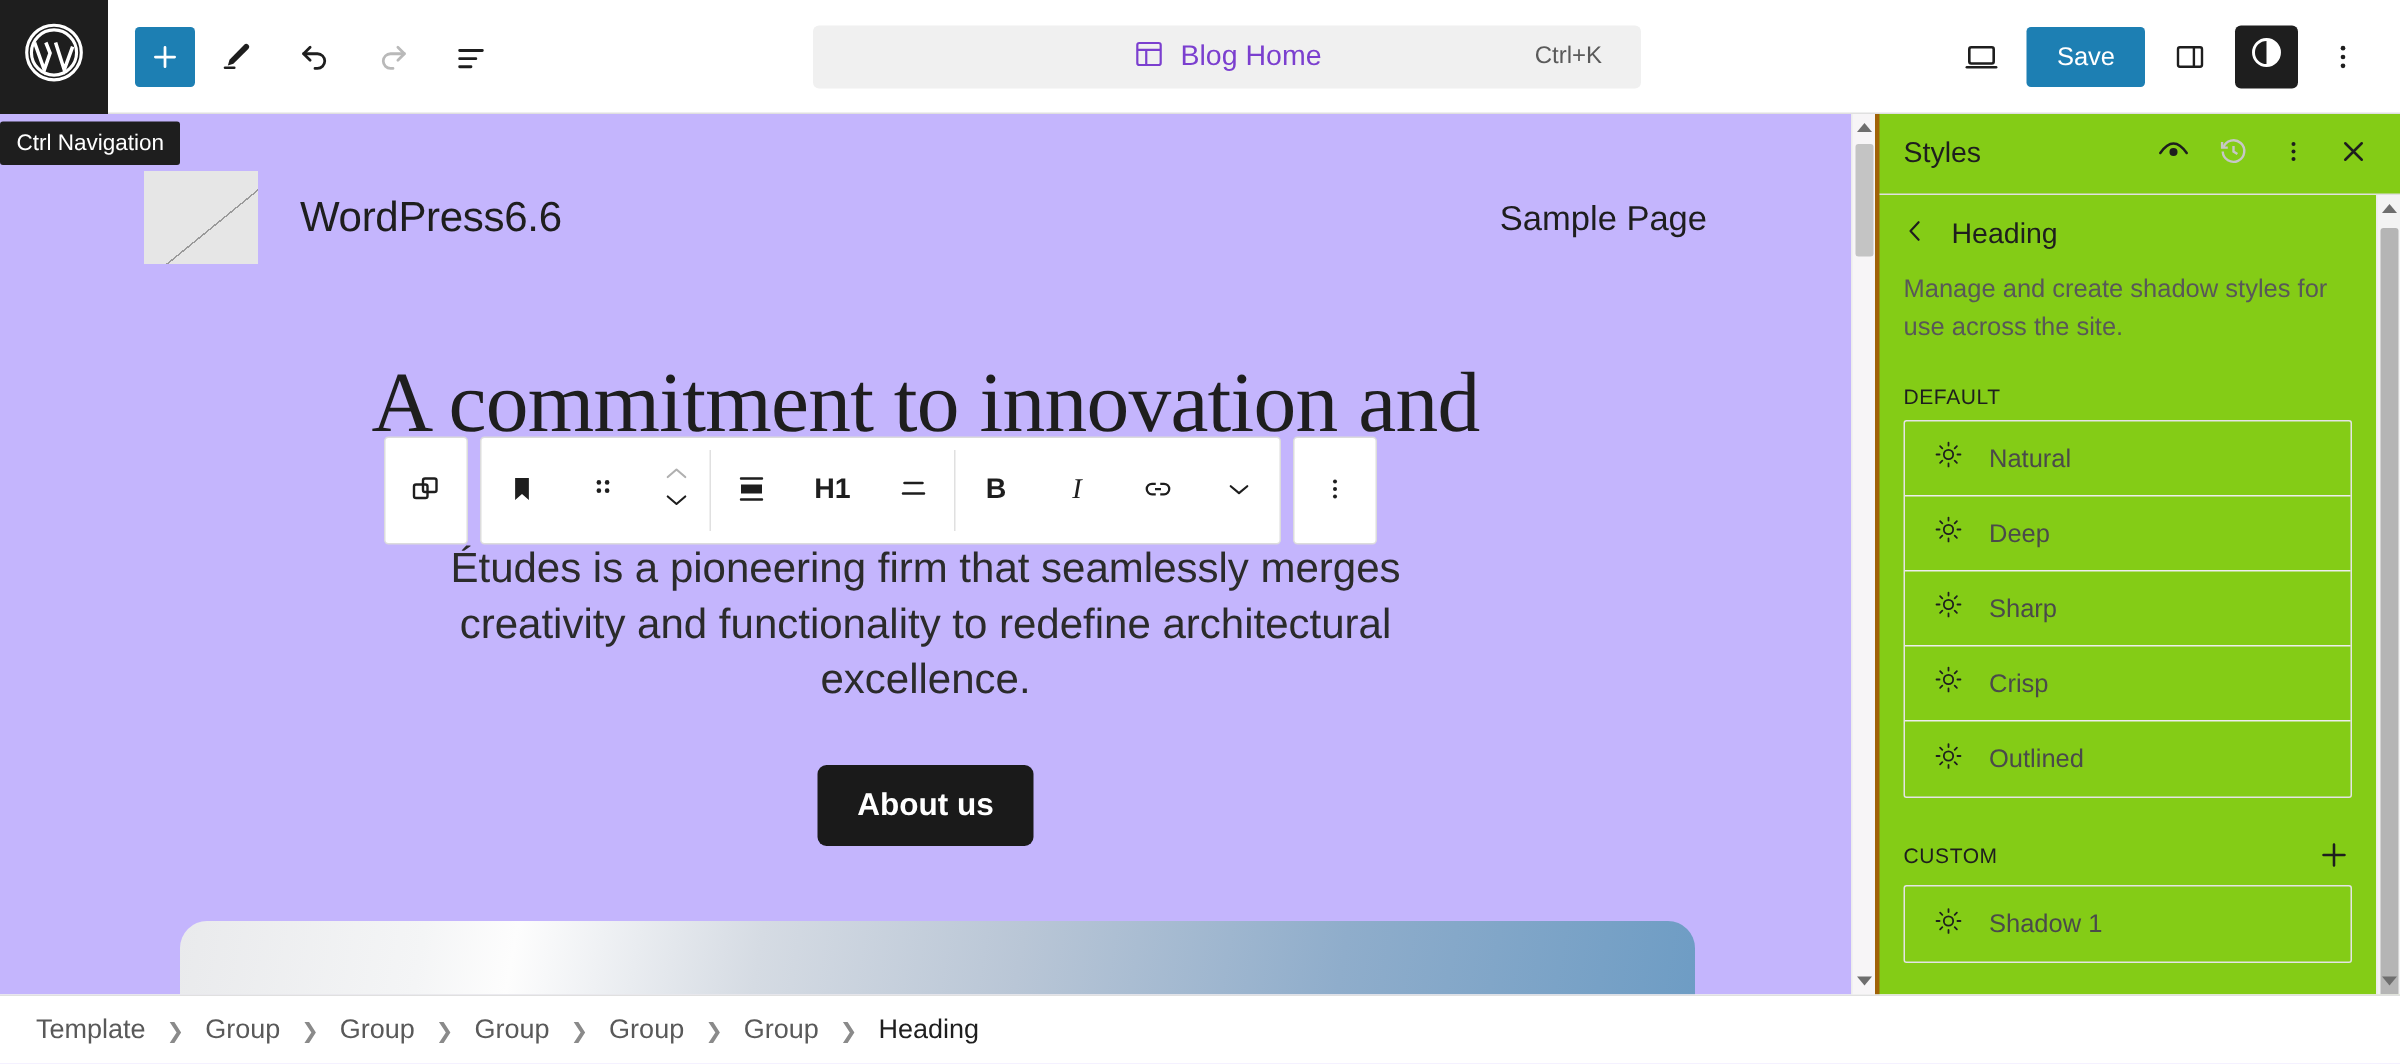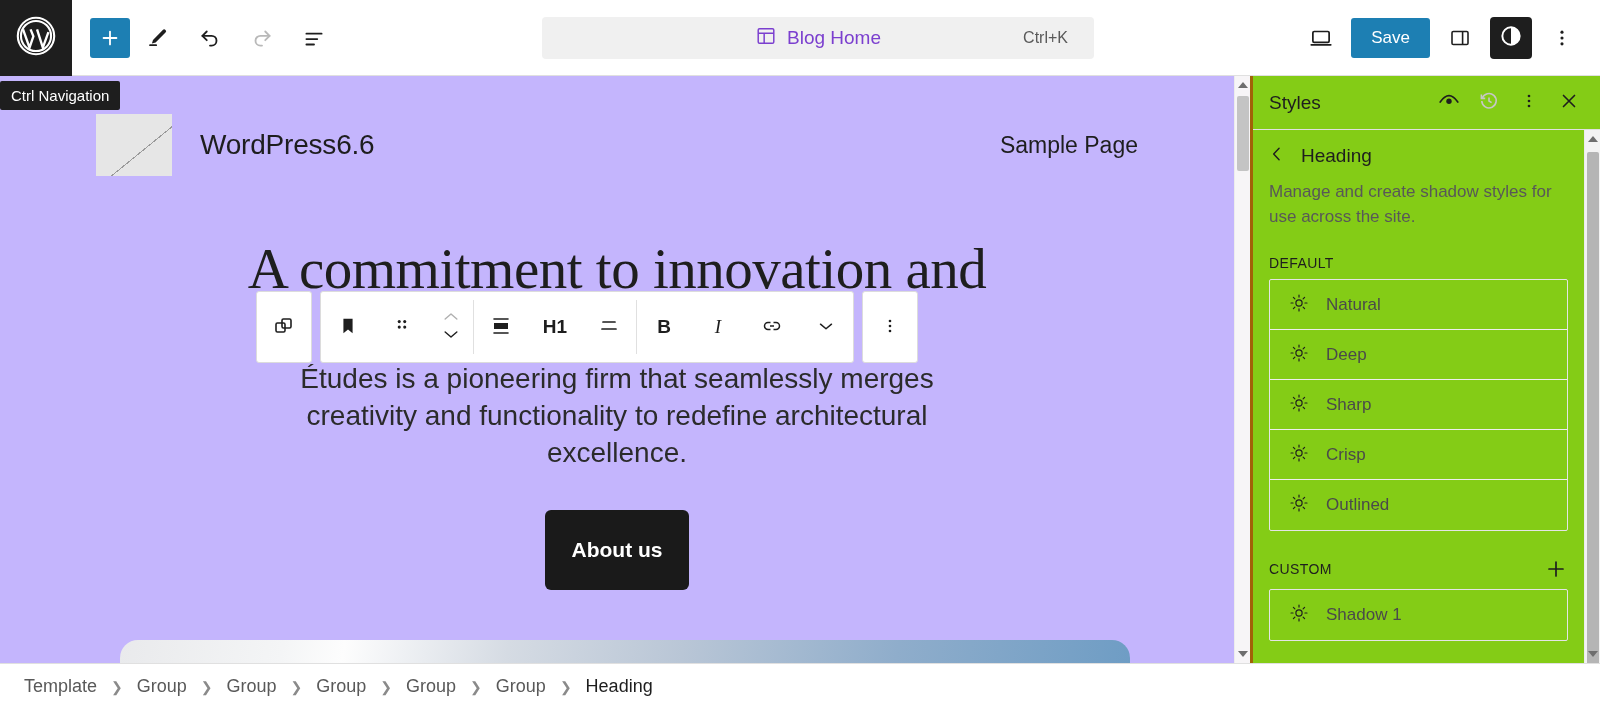--- a/index.html
+++ b/index.html
@@ -81,21 +81,21 @@
   .hero h1 {
     font-family: "Liberation Serif", serif; font-weight: 400; font-size: 57px;
     line-height: 1.08; color: #1e1e1e; margin-top: 54px; letter-spacing: -0.5px;
   }
   .hero p {
     font-size: 28px; line-height: 1.32; color: #2b2b2b; 
     max-width: 680px; margin-left: auto; margin-right: auto;
   }
   .about-btn {
     display: inline-block; margin-top: 38px; background: #1a1a1a; color: #fff;
-    font-size: 21px; font-weight: bold; padding: 28px 27px; border-radius: 6px;
+    font-size: 21px; font-weight: bold; padding: 15px 27px; border-radius: 6px;
     border: none; cursor: pointer; font-family: "Liberation Sans", sans-serif;
   }
   .hero-image {
     margin: 50px auto 0 auto; width: 1010px; height: 90px;
     border-radius: 18px 18px 0 0;
     background: linear-gradient(100deg,#e9eaec 0%, #f4f5f6 16%, #fdfdfd 22%, #d5dbe3 38%, #b9c6d6 55%, #8fadcb 76%, #6d9cc4 100%);
   }
 
   
   .block-toolbar {

